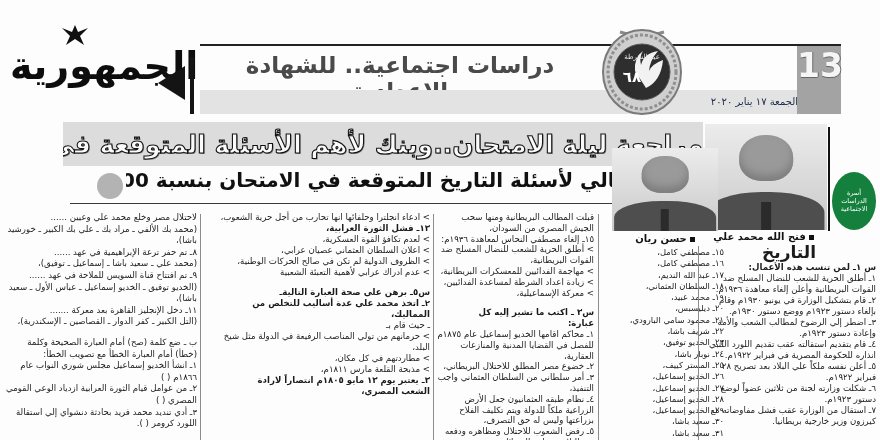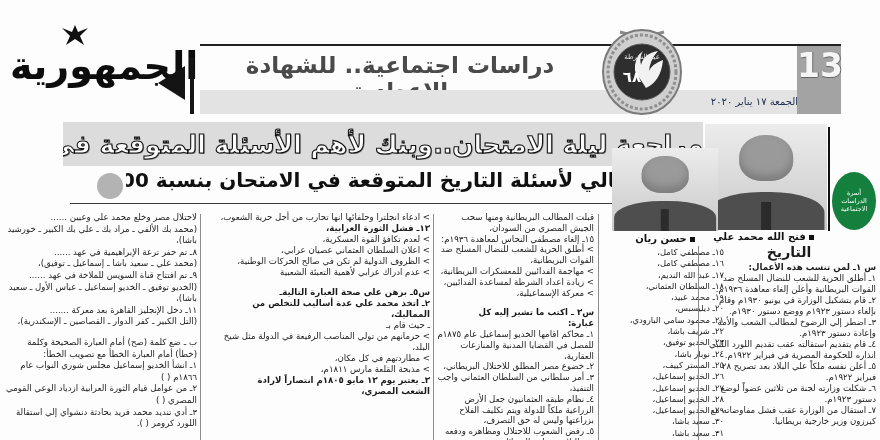--- a/index.html
+++ b/index.html
@@ -39,21 +39,21 @@
   .oval-badge{position:absolute;left:832px;top:172px;width:44px;height:58px;border-radius:50%;background:#15803d;color:#fff;font-size:6.5px;line-height:8px;text-align:center;display:flex;align-items:center;justify-content:center;direction:rtl;padding:2px;box-sizing:border-box;}
   .caption{position:absolute;font-size:10px;font-weight:bold;direction:rtl;text-align:center;color:#111;}
   .caption .sq{display:inline-block;width:5px;height:5px;background:#111;margin-left:3px;vertical-align:middle;}
   .caption-a{left:700px;top:231px;width:127px;}
   .caption-b{left:612px;top:233px;width:106px;}
 
   
   .col{position:absolute;direction:rtl;text-align:right;}
   .ln{margin:0;font-size:8.6px;line-height:11px;color:#1b1b1b;}
   .ln.b{font-weight:bold;margin-left:32px;}
-  .ln.h{font-weight:bold;text-align:center;font-size:14px;line-height:19px;}
+  .ln.h{font-weight:bold;text-align:center;font-size:17px;line-height:19px;}
   .ln.gap{height:9px;}
   .col-1{left:702px;top:243px;width:174px;}
   .col-2{left:628px;top:247px;width:96px;}
   .col-2 .ln{line-height:11.3px;font-size:8.4px;}
   .col-3{left:436px;top:212px;width:158px;}
   .col-3 .ln{line-height:10.8px;}
   .col-4{left:204px;top:212px;width:226px;}
   .col-5{left:4px;top:212px;width:193px;}
   .col-5 .ln{line-height:11.6px;}
   .divider{position:absolute;width:1px;background:#8c8c8c;}

